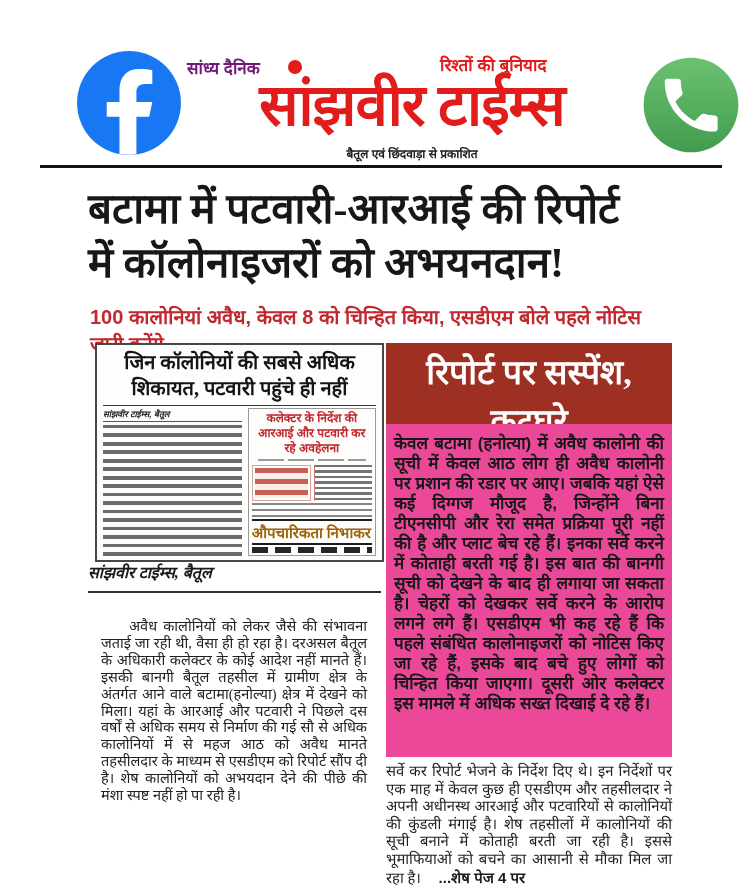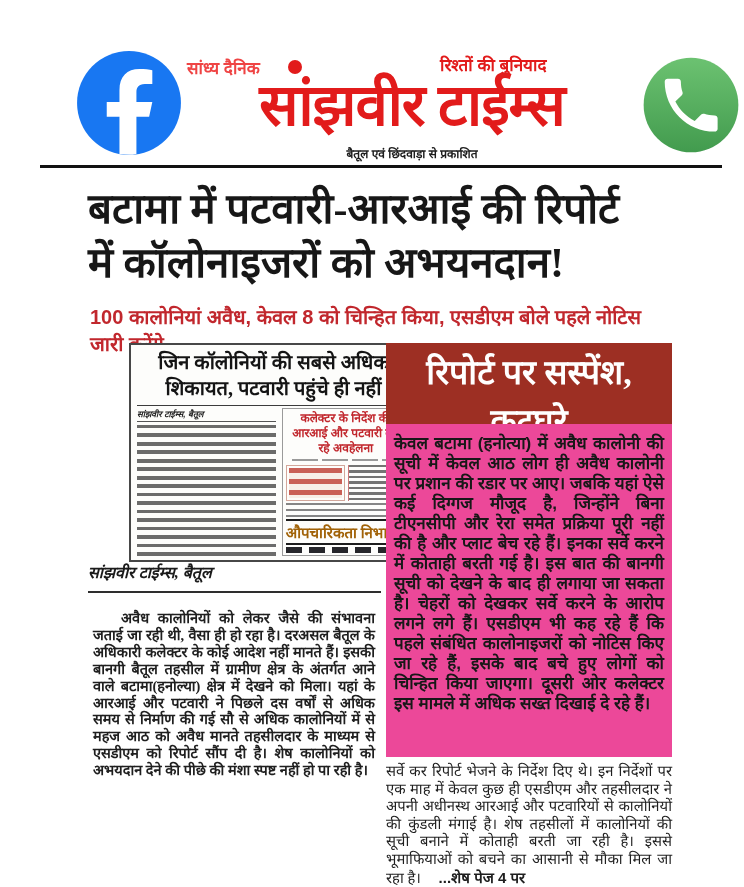--- a/index.html
+++ b/index.html
@@ -2,40 +2,40 @@
 <html><head>
 <meta charset="utf-8">
 <style>
   html,body{margin:0;padding:0;background:#ffffff;}
   .page{position:relative;width:744px;height:887px;background:#ffffff;overflow:hidden;
         font-family:"Liberation Sans",sans-serif;}
 
   
   .fb-logo{position:absolute;left:76px;top:50px;width:106px;height:106px;}
   .wa-logo{position:absolute;left:642px;top:56px;width:98px;height:98px;}
-  .tagline-left{position:absolute;left:187px;top:56px;font-size:17px;font-weight:bold;color:#ef4444;}
+  .tagline-left{position:absolute;left:187px;top:56px;font-size:17px;font-weight:bold;color:#701a75;}
   .tagline-dot{position:absolute;left:288px;top:60px;width:14px;height:14px;border-radius:50%;background:#e21b1b;}
   .tagline-right{position:absolute;left:440px;top:53px;font-size:17px;font-weight:bold;color:#e21b1b;}
   .mast-title{position:absolute;left:183px;top:74px;width:458px;text-align:center;
               font-size:58px;font-weight:800;color:#e21b1b;letter-spacing:-1px;line-height:1.1;
               font-family:"Liberation Serif",serif;}
   .mast-sub{position:absolute;left:183px;top:145px;width:458px;text-align:center;
             font-size:12px;font-weight:600;color:#1d1d1d;}
   .mast-rule{position:absolute;left:40px;right:22px;top:165px;height:3px;background:#121212;}
 
   
   .headline{position:absolute;left:88px;top:183px;width:580px;
             font-size:42px;font-weight:800;color:#171717;line-height:1.28;
             font-family:"Liberation Serif",serif;}
   .subheadline{position:absolute;left:90px;top:303px;width:580px;
                font-size:20px;font-weight:700;color:#c1272d;}
 
   
   .clip{position:absolute;left:95px;top:343px;width:289px;height:219px;background:#fdfdfb;
-        border:2px solid #474747;box-sizing:border-box;padding:4px 6px;overflow:hidden;margin-left:34px;}
+        border:2px solid #474747;box-sizing:border-box;padding:4px 6px;overflow:hidden;}
   .clip-headline{font-size:20px;font-weight:800;color:#141414;text-align:center;line-height:1.32;
                  font-family:"Liberation Serif",serif;}
   .clip-rule{height:1px;background:#3c3c3c;margin:3px 0 2px 0;}
   .clip-cols{display:flex;gap:6px;height:148px;}
   .clip-col-l{flex:1.08;display:flex;flex-direction:column;}
   .clip-byline{font-size:8.5px;font-weight:bold;font-style:italic;color:#222;
                border-bottom:1px solid #555;padding-bottom:2px;margin-bottom:3px;}
   .lines{flex:1;background-image:repeating-linear-gradient(to bottom,rgba(45,45,45,.7) 0 3.5px,transparent 3.5px 8.5px);
          filter:blur(.3px);}
   .clip-col-r{flex:1;}
@@ -58,21 +58,21 @@
              background:repeating-linear-gradient(90deg,#26262a 0 16px,transparent 16px 23px);
              filter:blur(.4px);}
 
   
   .clip-caption{position:absolute;left:88px;top:561px;font-size:16px;font-weight:bold;font-style:italic;color:#1b1b1b;
                 font-family:"Liberation Serif",serif;}
   .caption-rule{position:absolute;left:88px;top:591px;width:293px;height:2px;background:#2e2e2e;}
   .left-body{position:absolute;left:85px;top:602px;width:298px;
              font-family:"Liberation Serif",serif;font-size:14.5px;line-height:16.9px;
              color:#1f1f1f;text-align:justify;}
-  .left-body p{margin:8px;text-indent:28px;font-weight:bold;}
+  .left-body p{margin:16px;text-indent:28px;}
 
   
   .red-box{position:absolute;left:386px;top:343px;width:286px;height:81px;background:#9d2f23;
            color:#ffffff;text-align:center;font-size:34px;font-weight:800;line-height:1.45;
            padding-top:5px;box-sizing:border-box;font-family:"Liberation Serif",serif;}
   .pink-box{position:absolute;left:386px;top:424px;width:286px;height:333px;background:#ec4899;
             box-sizing:border-box;padding:10px 8px;
             font-size:17px;font-weight:700;line-height:20px;color:#181818;text-align:justify;
             font-family:"Liberation Sans",sans-serif;}
   .tail{position:absolute;left:386px;top:763px;width:286px;

